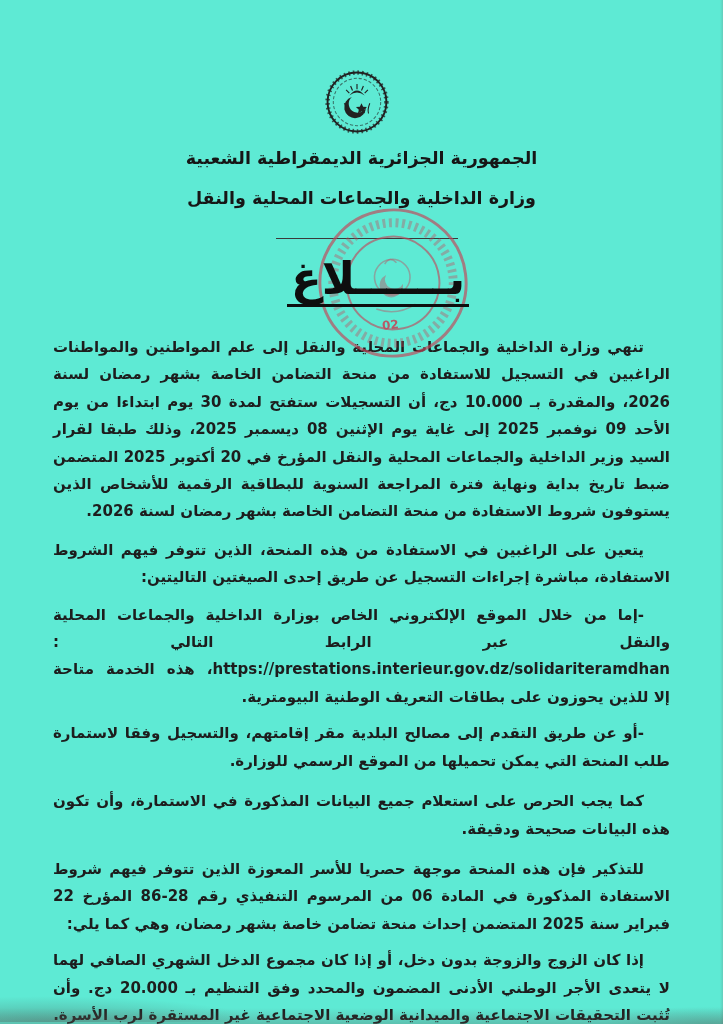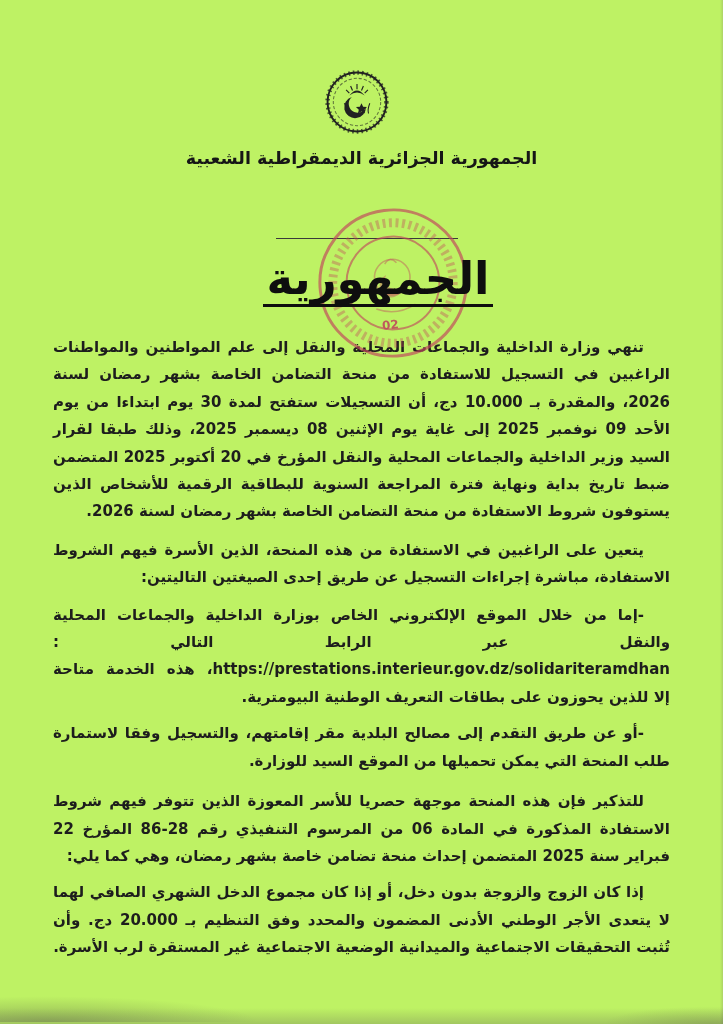--- a/index.html
+++ b/index.html
@@ -1,19 +1,19 @@
 <!DOCTYPE html>
 <html lang="ar"><head>
 <meta charset="utf-8">
 <style>
   html,body{margin:0;padding:0;}
   body{background:#e8e8e6;font-family:"DejaVu Sans",sans-serif;}
   .page{
     position:relative;width:723px;height:1024px;margin:0 auto;
-    background:#bef264;overflow:hidden;color:#1b1b1b;
+    background:#5eead4;overflow:hidden;color:#1b1b1b;
   }
   
   .scan-edge-right{position:absolute;top:0;right:0;width:3px;height:100%;
     background:linear-gradient(to left,rgba(120,115,110,.25),rgba(0,0,0,0));}
   .scan-shadow-bottom{position:absolute;bottom:0;left:0;width:100%;height:16px;
     background:linear-gradient(to top,rgba(90,88,84,.28),rgba(0,0,0,0));}
   .scan-smudge-bl{position:absolute;bottom:2px;left:0;width:260px;height:26px;
     background:radial-gradient(ellipse at 18% 100%,rgba(70,68,64,.35),rgba(0,0,0,0) 70%);}
   .scan-smudge-br{position:absolute;bottom:0;right:0;width:120px;height:18px;
     background:radial-gradient(ellipse at 90% 100%,rgba(70,68,64,.22),rgba(0,0,0,0) 70%);}
@@ -60,44 +60,46 @@
     <path d="M38 40 q12 -16 24 0 q-6 -5 -12 -5 q-6 0 -12 5z" fill="#222"></path>
     <path d="M50 22 v8 M40 25 l3 7 M60 25 l-3 7 M33 31 l5 5 M67 31 l-5 5" stroke="#222" stroke-width="1.8" fill="none"></path>
 
     <path d="M64 58 a17 17 0 1 1 -22 -16 a14 14 0 1 0 22 16z" fill="#222"></path>
 
     <path d="M57 52 l2.6 5.4 6 .6 -4.4 4 1.3 5.8 -5.5 -3 -5.5 3 1.3 -5.8 -4.4 -4 6 -.6z" fill="#222"></path>
     <path d="M30 52 q8 10 6 18 M70 52 q-4 10 -2 16" stroke="#222" stroke-width="1.6" fill="none"></path>
   </svg>
 
   <div class="hdr republic">الجمهورية الجزائرية الديمقراطية الشعبية</div>
+  <div class="hdr ministry">وزارة الداخلية والجماعات المحلية والنقل</div>
 
   <div class="sep-line"></div>
 
   <svg class="stamp" viewBox="0 0 160 160">
     <circle cx="80" cy="80" r="74" fill="none" stroke="#c04a5c" stroke-width="3" opacity="0.8"></circle>
     <circle cx="80" cy="80" r="47" fill="none" stroke="#c04a5c" stroke-width="2" opacity="0.75"></circle>
     <circle cx="80" cy="80" r="61" fill="none" stroke="#c04a5c" stroke-width="9" stroke-dasharray="3 3.6" opacity="0.45"></circle>
 
     <circle cx="80" cy="74" r="18" fill="none" stroke="#c04a5c" stroke-width="1.6" opacity="0.5"></circle>
     <path d="M90 82 a12 12 0 1 1 -16 -11 a9.5 9.5 0 1 0 16 11z" fill="#c04a5c" opacity="0.5"></path>
     <path d="M74 60 q6 -8 12 0" stroke="#c04a5c" stroke-width="1.5" fill="none" opacity="0.5"></path>
     <path d="M60 104 q20 10 40 0" stroke="#c04a5c" stroke-width="1.6" fill="none" opacity="0.5"></path>
   </svg>
   <div class="stamp-number">02</div>
 
   <div class="doc-title">
-    <span>الجمهورية</span>
+    <span>بــــــلاغ</span>
   </div>
 
   <div class="body-text">
     <p class="p1">تنهي وزارة الداخلية والجماعات المحلية والنقل إلى علم المواطنين والمواطنات الراغبين في التسجيل للاستفادة من منحة التضامن الخاصة بشهر رمضان لسنة 2026، والمقدرة بـ 10.000 دج، أن التسجيلات ستفتح لمدة 30 يوم ابتداءا من يوم الأحد 09 نوفمبر 2025 إلى غاية يوم الإثنين 08 ديسمبر 2025، وذلك طبقا لقرار السيد وزير الداخلية والجماعات المحلية والنقل المؤرخ في 20 أكتوبر 2025 المتضمن ضبط تاريخ بداية ونهاية فترة المراجعة السنوية للبطاقية الرقمية للأشخاص الذين يستوفون شروط الاستفادة من منحة التضامن الخاصة بشهر رمضان لسنة 2026.</p>
-    <p class="p2">يتعين على الراغبين في الاستفادة من هذه المنحة، الذين الأسرة فيهم الشروط الاستفادة، مباشرة إجراءات التسجيل عن طريق إحدى الصيغتين التاليتين:</p>
+    <p class="p2">يتعين على الراغبين في الاستفادة من هذه المنحة، الذين تتوفر فيهم الشروط الاستفادة، مباشرة إجراءات التسجيل عن طريق إحدى الصيغتين التاليتين:</p>
     <p class="b1"><span>-إما من خلال الموقع الإلكتروني الخاص بوزارة الداخلية والجماعات المحلية والنقل عبر الرابط التالي : </span><span class="url" dir="ltr">https://prestations.interieur.gov.dz/solidariteramdhan</span><span>، هذه الخدمة متاحة إلا للذين يحوزون على بطاقات التعريف الوطنية البيومترية.</span></p>
-    <p class="b2">-أو عن طريق التقدم إلى مصالح البلدية مقر إقامتهم، والتسجيل وفقا لاستمارة طلب المنحة التي يمكن تحميلها من الموقع السيد للوزارة.</p>
+    <p class="b2">-أو عن طريق التقدم إلى مصالح البلدية مقر إقامتهم، والتسجيل وفقا لاستمارة طلب المنحة التي يمكن تحميلها من الموقع الرسمي للوزارة.</p>
+    <p class="p5">كما يجب الحرص على استعلام جميع البيانات المذكورة في الاستمارة، وأن تكون هذه البيانات صحيحة ودقيقة.</p>
     <p class="p6">للتذكير فإن هذه المنحة موجهة حصريا للأسر المعوزة الذين تتوفر فيهم شروط الاستفادة المذكورة في المادة 06 من المرسوم التنفيذي رقم 28-86 المؤرخ 22 فبراير سنة 2025 المتضمن إحداث منحة تضامن خاصة بشهر رمضان، وهي كما يلي:</p>
     <p class="p7">إذا كان الزوج والزوجة بدون دخل، أو إذا كان مجموع الدخل الشهري الصافي لهما لا يتعدى الأجر الوطني الأدنى المضمون والمحدد وفق التنظيم بـ 20.000 دج. وأن تُثبت التحقيقات الاجتماعية والميدانية الوضعية الاجتماعية غير المستقرة لرب الأسرة.</p>
 
   </div>
 
   <div class="scan-edge-right"></div>
   <div class="scan-smudge-bl"></div>
   <div class="scan-smudge-br"></div>
   <div class="scan-shadow-bottom"></div>
 </div>

